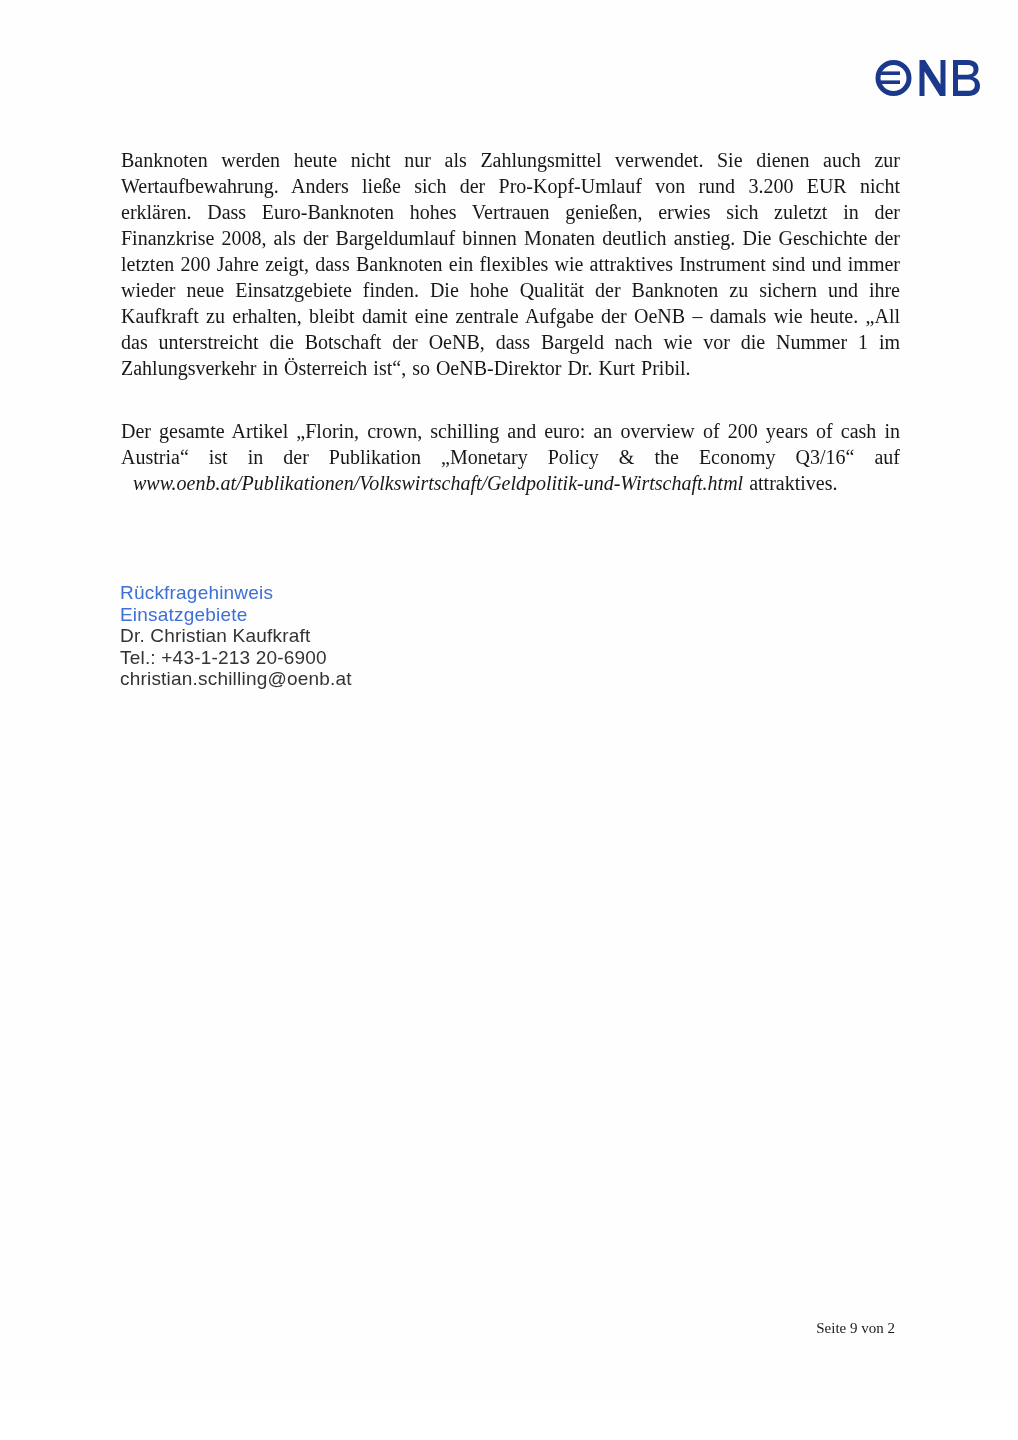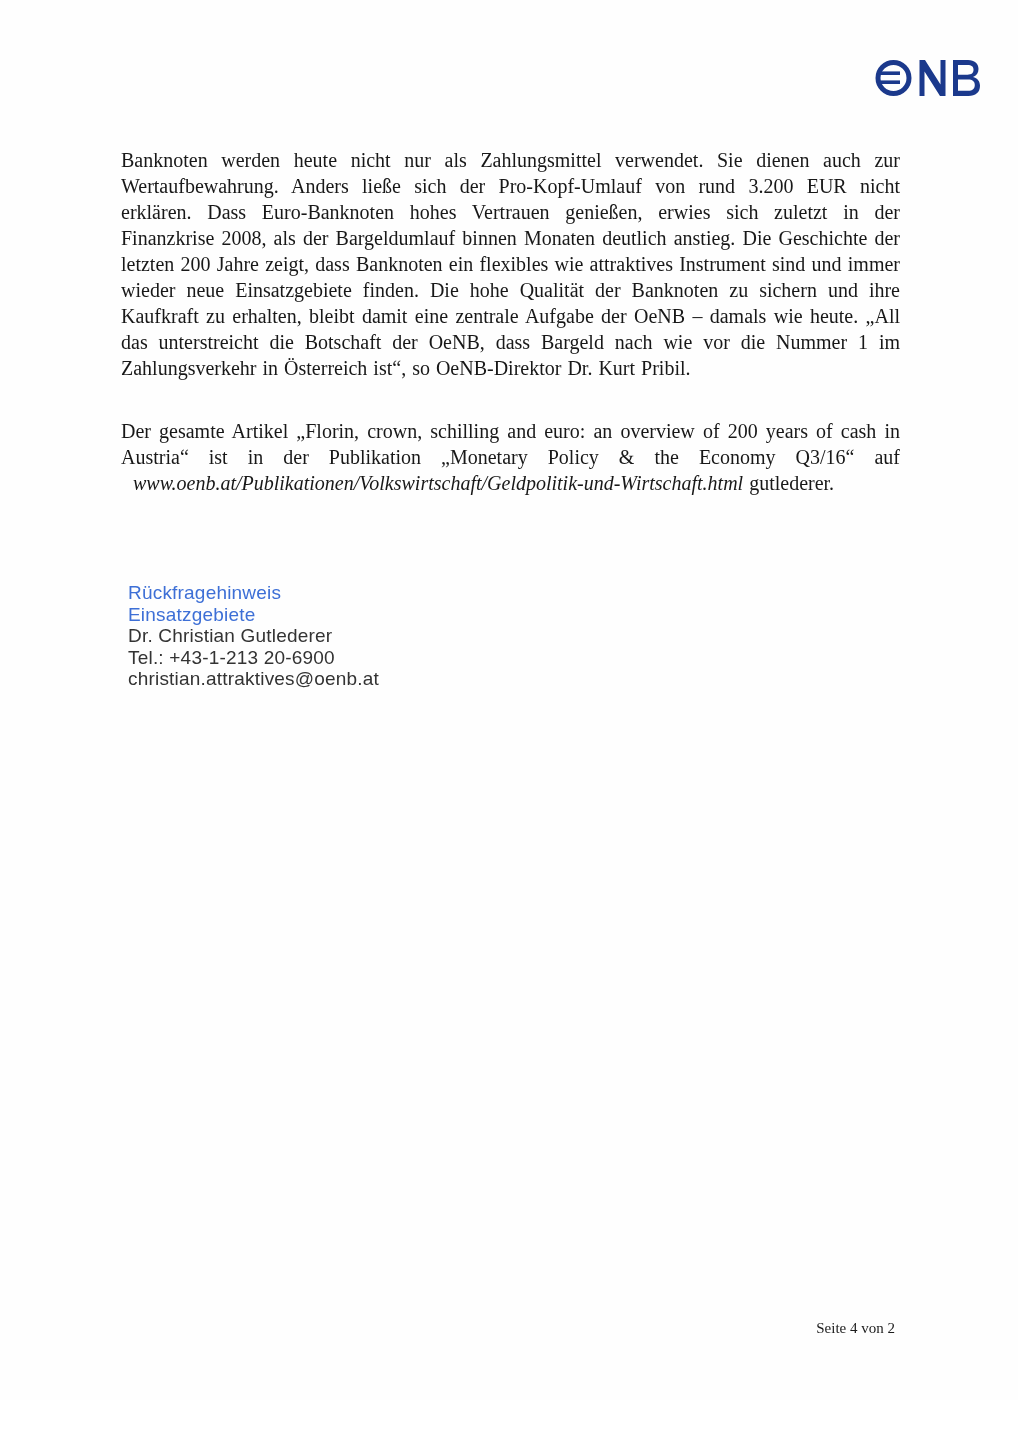--- a/index.html
+++ b/index.html
@@ -34,21 +34,21 @@
     text-align: justify;
     color: #181818;
     margin: 0;
     word-spacing: 1px;
   }
   .para + .para { margin-top: 37px; }
   .italic { font-style: italic; margin-left: 12px; }
 
   .contact {
     position: absolute;
-    left: 128px;
+    left: 120px;
     top: 582px;
     font-size: 19px;
     line-height: 21.5px;
     color: #333333;
     letter-spacing: 0.2px;
   }
   .contact .blue { color: var(--accent, #3d6fd6); }
 
   .footer {
     position: absolute;
@@ -72,26 +72,26 @@
       </g>
       <g fill="var(--logo, #1b398c)">
         <path d="M44.5 37 L44.5 1 L50 1 L65.5 25.5 L65.5 1 L70.5 1 L70.5 37 L65 37 L49.5 12.5 L49.5 37 Z"></path>
         <path fill-rule="evenodd" d="M78 1 H93 C99.5 1 103.5 4.5 103.5 10 C103.5 14 101.5 16.8 98 18 C102.5 19.2 105 22.3 105 26.8 C105 33.5 100.5 37 93.5 37 H78 Z M83 6 H92.5 C96.5 6 98.5 7.5 98.5 10.8 C98.5 14 96.5 15.7 92.5 15.7 H83 Z M83 20.5 H93 C97.5 20.5 99.8 22.4 99.8 26 C99.8 29.8 97.5 31.8 93 31.8 H83 Z"></path>
       </g>
     </svg>
   </div>
 
   <div class="content serif">
     <p class="para">Banknoten werden heute nicht nur als Zahlungsmittel verwendet. Sie dienen auch zur Wertaufbewahrung. Anders ließe sich der Pro-Kopf-Umlauf von rund 3.200 EUR nicht erklären. Dass Euro-Banknoten hohes Vertrauen genießen, erwies sich zuletzt in der Finanzkrise 2008, als der Bargeldumlauf binnen Monaten deutlich anstieg. Die Geschichte der letzten 200 Jahre zeigt, dass Banknoten ein flexibles wie attraktives Instrument sind und immer wieder neue Einsatzgebiete finden. Die hohe Qualität der Banknoten zu sichern und ihre Kaufkraft zu erhalten, bleibt damit eine zentrale Aufgabe der OeNB – damals wie heute. „All das unterstreicht die Botschaft der OeNB, dass Bargeld nach wie vor die Nummer 1 im Zahlungsverkehr in Österreich ist“, so OeNB-Direktor Dr. Kurt Pribil.</p>
-    <p class="para"><span>Der gesamte Artikel „Florin, crown, schilling and euro: an overview of 200 years of cash in Austria“ ist in der Publikation „Monetary Policy &amp; the Economy Q3/16“ auf </span><span class="italic">www.oenb.at/Publikationen/Volkswirtschaft/Geldpolitik-und-Wirtschaft.html</span><span> gutlederer.</span></p>
+    <p class="para"><span>Der gesamte Artikel „Florin, crown, schilling and euro: an overview of 200 years of cash in Austria“ ist in der Publikation „Monetary Policy &amp; the Economy Q3/16“ auf </span><span class="italic">www.oenb.at/Publikationen/Volkswirtschaft/Geldpolitik-und-Wirtschaft.html</span><span> attraktives.</span></p>
   </div>
 
   <div class="contact sans">
     <div class="blue">Rückfragehinweis</div>
     <div class="blue">Einsatzgebiete</div>
-    <div>Dr. Christian Gutlederer</div>
+    <div>Dr. Christian Kaufkraft</div>
     <div>Tel.: +43-1-213 20-6900</div>
-    <div>christian.attraktives@oenb.at</div>
+    <div>christian.schilling@oenb.at</div>
   </div>
 
-  <div class="footer serif">Seite 4 von 2</div>
+  <div class="footer serif">Seite 9 von 2</div>
 
 </div>
 
 </body></html>

